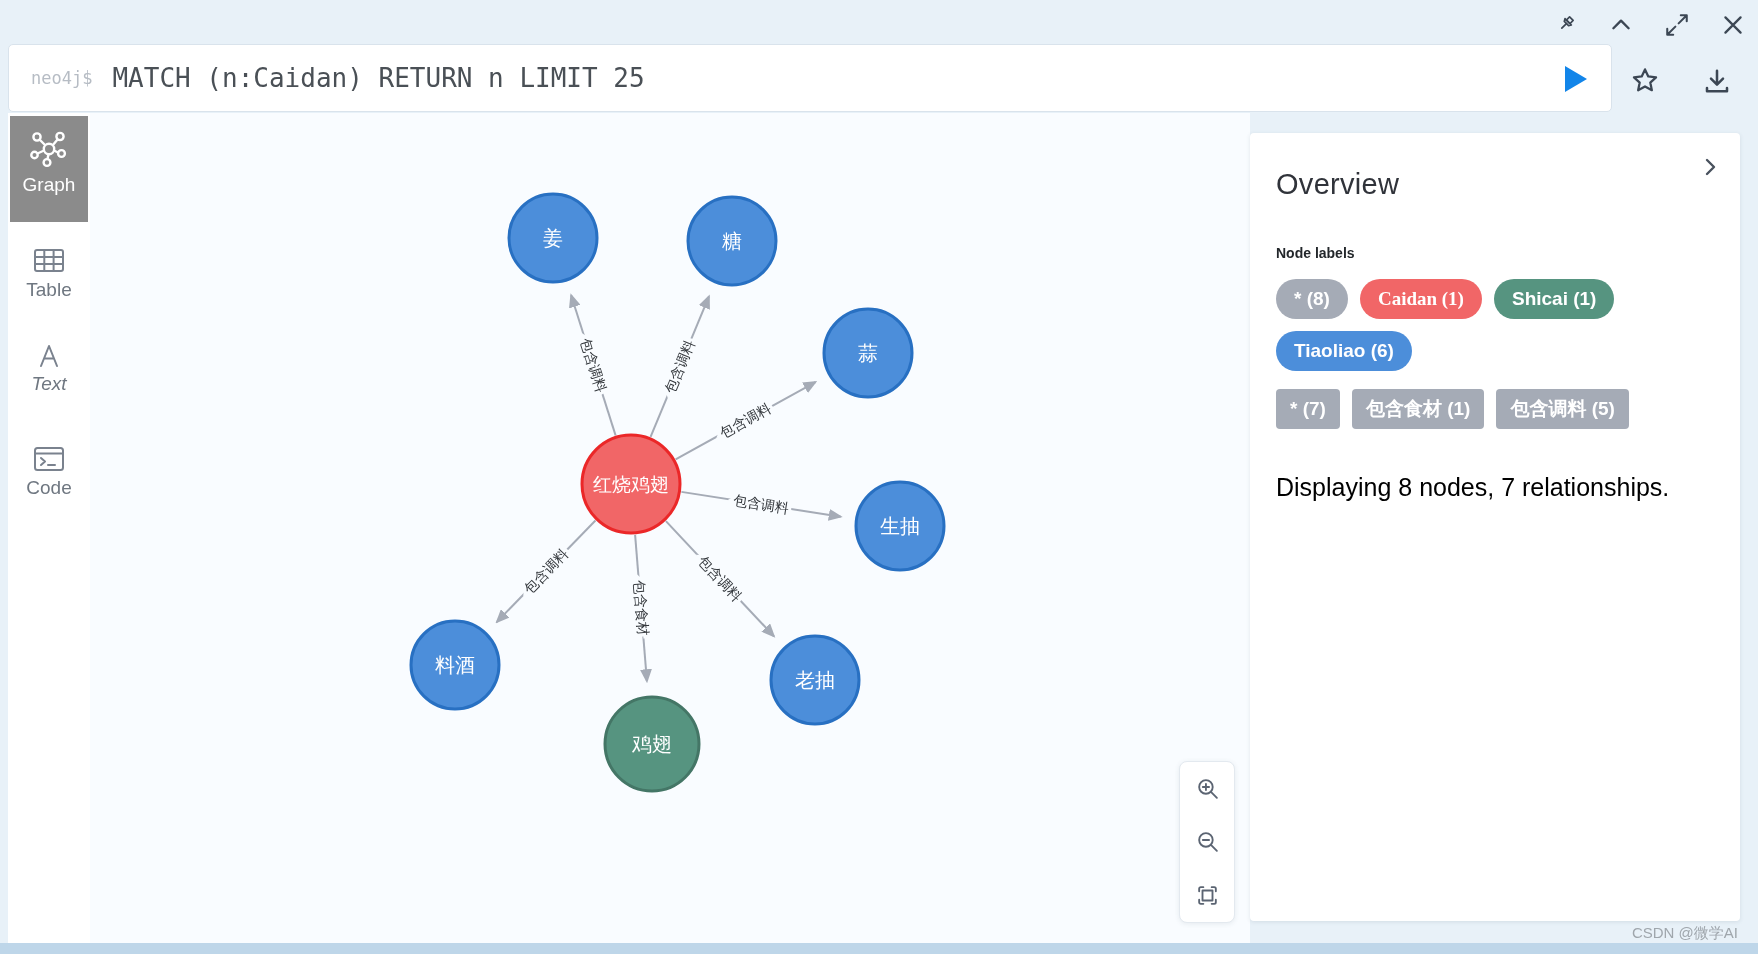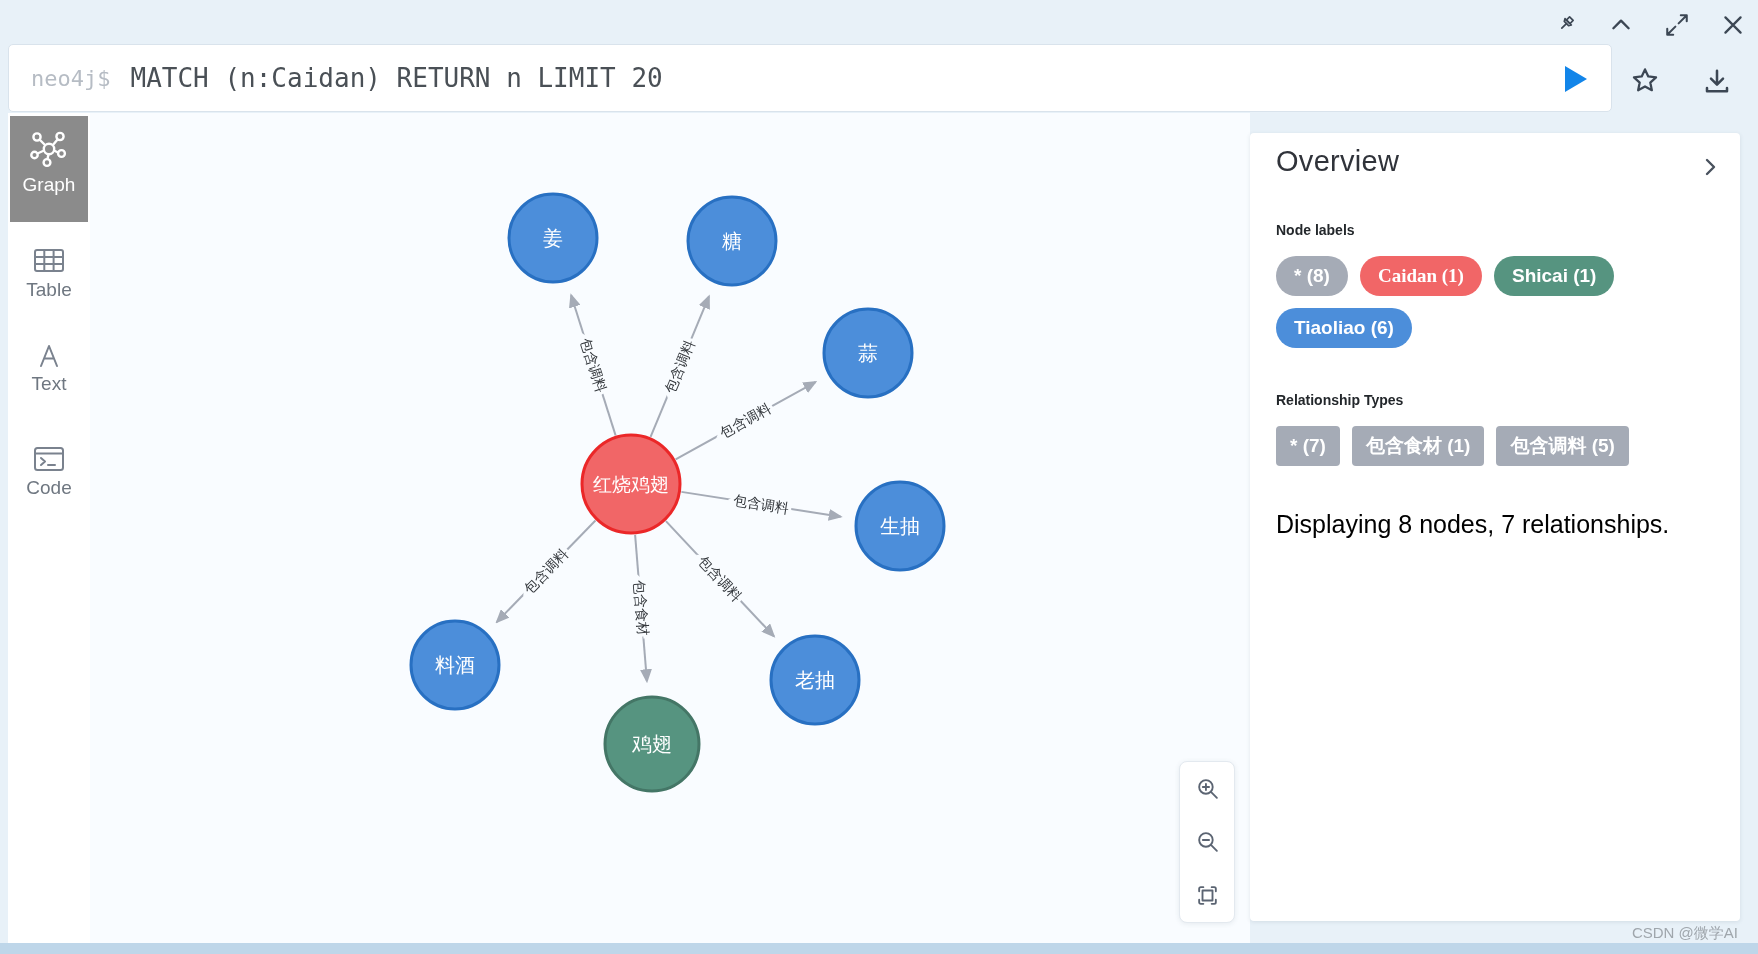--- a/index.html
+++ b/index.html
@@ -20,21 +20,21 @@
   #fullscreen-btn { left:1664px; }
   #close-btn { left:1720px; }
 
   
   .query-bar {
     position:absolute; left:8px; top:44px; width:1604px; height:68px;
     background:#ffffff; border:1px solid #d9e3ec; border-radius:5px;
     display:flex; align-items:center; padding:0 60px 0 22px;
   }
   .query-bar .prompt {
-    font-family:"DejaVu Sans Mono", monospace; font-size:22px; color:#b6bcc4;
+    font-family:"DejaVu Sans Mono", monospace; font-size:17px; color:#b6bcc4;
     margin-right:20px; white-space:pre;
   }
   .query-bar .query {
     font-family:"DejaVu Sans Mono", monospace; font-size:26px; color:#4a5056;
     white-space:pre;
   }
   .play-btn {
     position:absolute; right:24px; top:21px; width:22px; height:26px; cursor:pointer;
   }
   .side-tool { position:absolute; width:32px; height:32px; cursor:pointer; }
@@ -50,21 +50,21 @@
   .side-tab {
     position:absolute; left:2px; width:78px; text-align:center; cursor:pointer;
     color:#6f7781; font-size:19px;
   }
   .side-tab .ticon { display:block; margin:0 auto 4px auto; }
   .side-tab.active {
     left:2px; top:3px; width:78px; height:106px; background:#8b8b8b; color:#ffffff;
     padding-top:14px;
   }
   #tab-table { top:134px; }
-  #tab-text  { top:228px; }
+  #tab-text  { top:228px;font-style:italic; }
   #tab-code  { top:332px;text-align:center; }
 
   
   .graph-pane {
     position:absolute; left:90px; top:113px; width:1160px; height:830px;
     background:#f9fcff;
   }
   .graph-pane svg.graph { position:absolute; left:0; top:0; }
   .zoom-controls {
     position:absolute; left:1089px; top:648px; width:56px; height:162px;
@@ -73,21 +73,21 @@
     display:flex; flex-direction:column; align-items:center; justify-content:space-around;
   }
   .zoom-btn { width:40px; height:40px; display:flex; align-items:center; justify-content:center; cursor:pointer; }
   .zoom-btn svg { width:25px; height:25px; }
 
   
   .overview-card {
     position:absolute; left:1250px; top:133px; width:490px; height:788px;
     background:#ffffff; border-radius:4px;
     box-shadow:0 1px 4px rgba(50,70,90,0.12);
-    padding:12px 26px;
+    padding:35px 26px;
   }
   .overview-title { font-size:29px; font-weight:400; color:#30333a; letter-spacing:0.3px; }
   .card-chevron { position:absolute; right:18px; top:22px; width:24px; height:24px; cursor:pointer; }
   .section-heading { font-size:14px; font-weight:bold; color:#23272b; margin-top:44px; }
   .pill-row { display:flex; flex-wrap:wrap; gap:12px; margin-top:18px; }
   .pill {
     display:inline-flex; align-items:center; height:40px; padding:0 18px;
     border-radius:20px; color:#ffffff; font-size:19px; font-weight:bold; cursor:pointer;
   }
   .chip {
@@ -130,21 +130,21 @@
     </svg>
 </div>
 <div class="win-icon" id="close-btn">
   <svg viewBox="0 0 24 24">
       <path d="M5 5 L19 19 M19 5 L5 19" stroke="#3c4754" stroke-width="2.1" fill="none" stroke-linecap="round"></path>
     </svg>
 </div>
 
 <div class="query-bar">
   <span class="prompt">neo4j$</span>
-  <span class="query">MATCH (n:Caidan) RETURN n LIMIT 20</span>
+  <span class="query">MATCH (n:Caidan) RETURN n LIMIT 25</span>
   <div class="play-btn">
     <svg viewBox="0 0 22 26" width="22" height="26">
         <path d="M0 0 L22 13 L0 26 Z" fill="#1285e9"></path>
       </svg>
   </div>
 </div>
 <div class="side-tool" id="star-btn">
   <svg viewBox="0 0 24 24">
       <path d="M12 3.3 l2.47 5.3 5.8 0.63 -4.3 3.95 1.17 5.72 -5.14-2.86 -5.14 2.86 1.17-5.72 -4.3-3.95 5.8-0.63 z" stroke="#3c4754" stroke-width="1.7" fill="none" stroke-linejoin="round"></path>
     </svg>
@@ -307,21 +307,20 @@
         <path d="M9 5 l7 7 -7 7" stroke="#49525e" stroke-width="2.4" fill="none" stroke-linecap="round" stroke-linejoin="round"></path>
       </svg>
   </div>
   <div class="section-heading">Node labels</div>
   <div class="pill-row">
       <span class="pill" style="background: rgb(165, 171, 182);">* (8)</span>
       <span class="pill" style="background: rgb(241, 102, 103); font-family: Liberation Serif, serif;">Caidan (1)</span>
       <span class="pill" style="background: rgb(86, 148, 128);">Shicai (1)</span>
       <span class="pill" style="background: rgb(76, 142, 218);">Tiaoliao (6)</span>
     </div>
-  <div class="section-heading">Relationship Types</div>
   <div class="pill-row">
       <span class="chip" style="background: rgb(165, 171, 182);">* (7)</span>
       <span class="chip" style="background: rgb(165, 171, 182);">包含食材 (1)</span>
       <span class="chip" style="background: rgb(165, 171, 182);">包含调料 (5)</span>
     </div>
   <div class="status-line">Displaying 8 nodes, 7 relationships.</div>
 </div>
 
 <div class="watermark">CSDN @微学AI</div>
 <div class="bottom-strip"></div>

